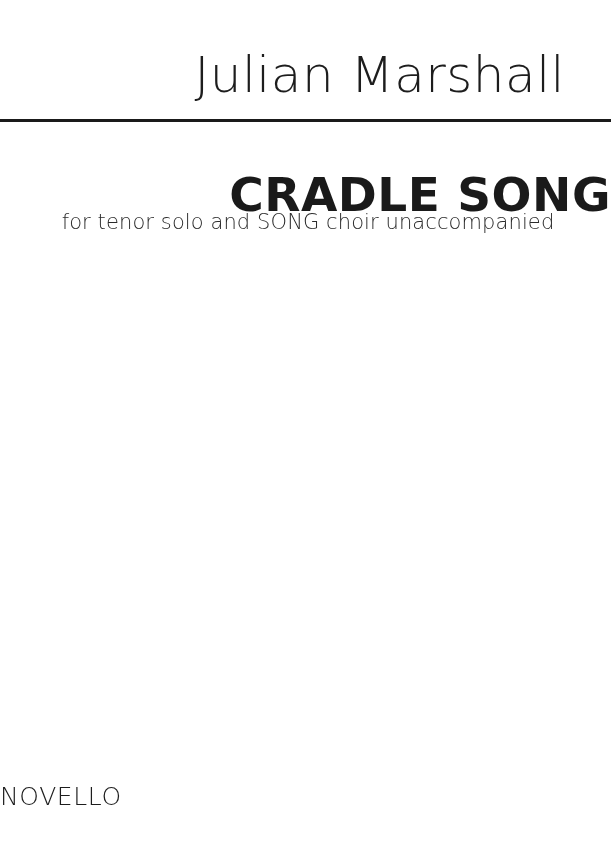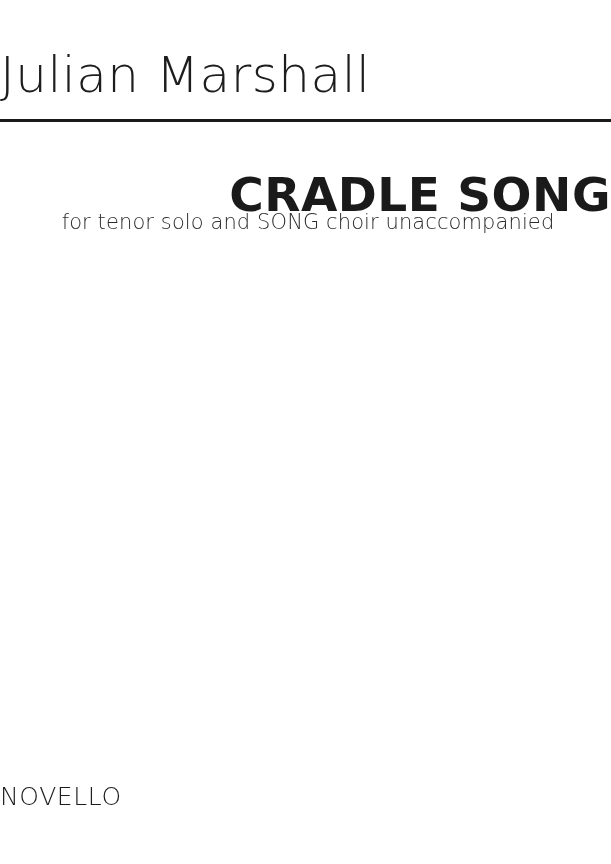--- a/index.html
+++ b/index.html
@@ -18,20 +18,21 @@
     font-family: "Liberation Sans", sans-serif;
     -webkit-font-smoothing: antialiased;
   }
 
   
   .composer {
     position: absolute;
     left: 0;
     right: 46px;
     top: 44px;
+    text-align: right;
     font-family: "DejaVu Sans", sans-serif;
     font-weight: 300;
     font-size: 50px;
     line-height: 62px;
     letter-spacing: 0.5px;
     color: #1d1d1d;
     white-space: nowrap;
   }
 
   

